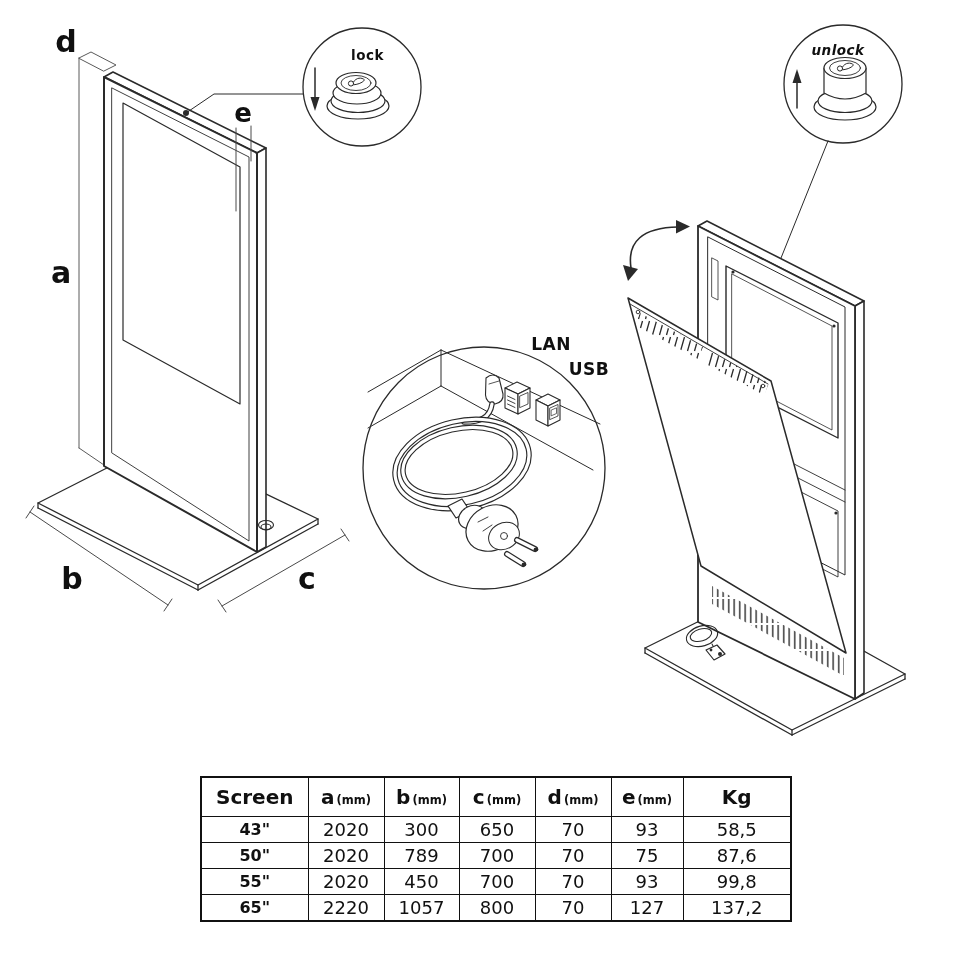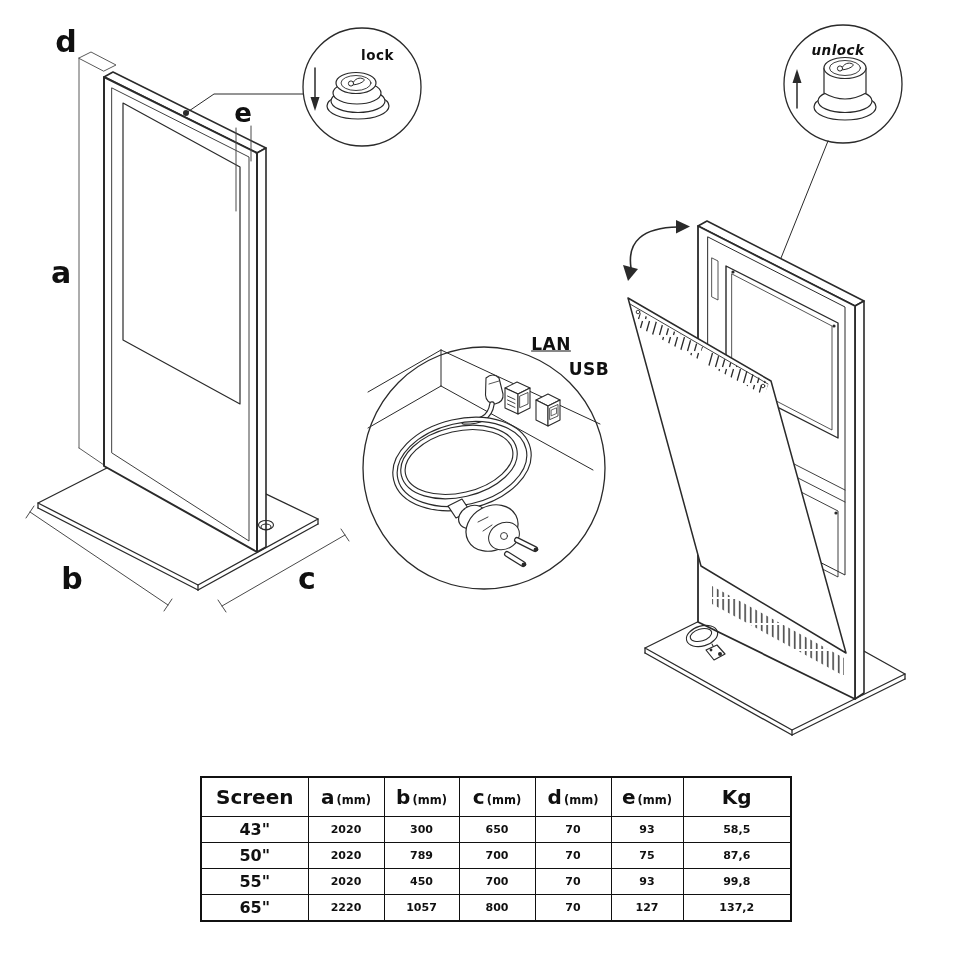--- a/index.html
+++ b/index.html
@@ -11,21 +11,21 @@
   .lbl-dim{font-size:30px;}
   .lbl-dim-sm{font-size:26px;}
   .lbl-detail{font-size:13.5px;letter-spacing:.5px;}
   .lbl-port{font-size:17px;letter-spacing:.5px;}
   table.spec{position:absolute;left:200px;top:776px;border-collapse:collapse;
              table-layout:fixed;background:#fff;}
   table.spec th,table.spec td{border:1.5px solid #111;padding:0;text-align:center;
              vertical-align:middle;overflow:hidden;}
   table.spec{border:2.5px solid #111;}
   table.spec th{height:38px;font-size:20px;font-weight:700;}
-  table.spec td{height:25px;font-size:11px;font-weight:700;}
+  table.spec td{height:25px;font-size:18px;font-weight:400;}
   table.spec td.screen{font-weight:700;font-size:16px;}
   .unit{font-size:11.5px;font-weight:700;margin-left:2px;}
   col.c-screen{width:107px;} col.c-a{width:76px;} col.c-b{width:75px;}
   col.c-c{width:76px;} col.c-d{width:76px;} col.c-e{width:72px;} col.c-kg{width:108px;}
 </style>
 </head>
 <body>
 
 <div class="canvas">
 
@@ -249,23 +249,23 @@
       <path d="M 483 531 L 492 525" stroke-width="0.9"></path>
     </g>
   </g>
 </svg>
 
 <div class="lbl lbl-dim" style="left:66px;top:42px;">d</div>
 <div class="lbl lbl-dim" style="left:61px;top:273px;">a</div>
 <div class="lbl lbl-dim-sm" style="left:243px;top:113px;">e</div>
 <div class="lbl lbl-dim" style="left:72px;top:579px;">b</div>
 <div class="lbl lbl-dim" style="left:307px;top:579px;">c</div>
-<div class="lbl lbl-detail" style="left:364px;top:56px;padding-left:27px;">lock</div>
+<div class="lbl lbl-detail" style="left:354px;top:56px;padding-left:27px;">lock</div>
 <div class="lbl lbl-detail" style="left:838px;top:51px;font-style:italic;">unlock</div>
-<div class="lbl lbl-port" style="left:551px;top:344px;text-decoration:underline;">LAN</div>
+<div class="lbl lbl-port" style="left:551px;top:344px;">LAN</div>
 <div class="lbl lbl-port" style="left:589px;top:369px;text-align:right;">USB</div>
 
 <table class="spec">
   <colgroup>
     <col class="c-screen">
         <col class="c-a">
         <col class="c-b">
         <col class="c-c">
     <col class="c-d">
         <col class="c-e">

